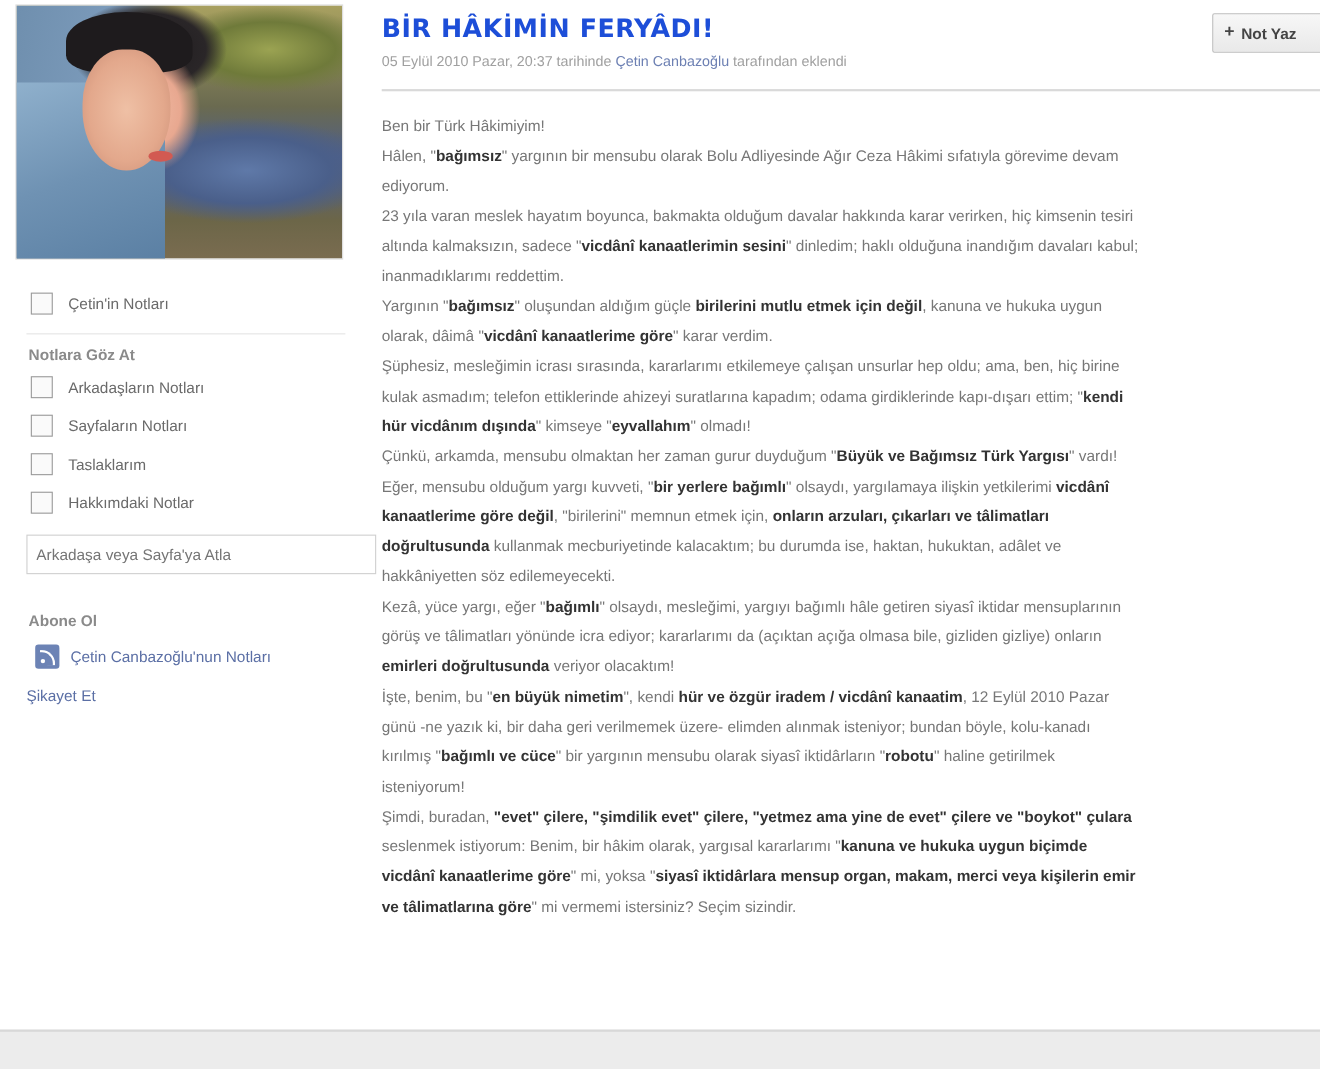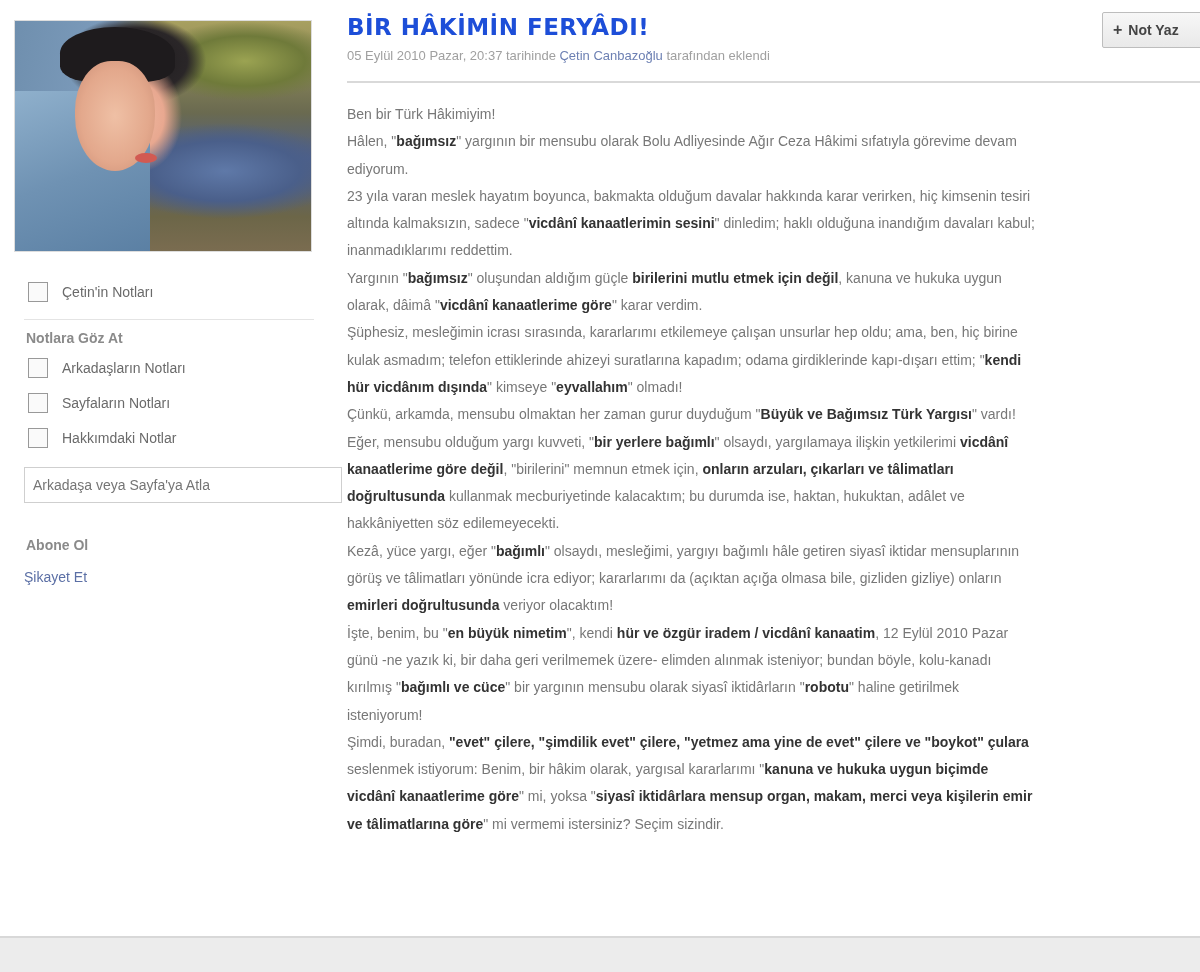--- a/index.html
+++ b/index.html
@@ -1,19 +1,19 @@
 <!DOCTYPE html>
 <html><head>
   <meta charset="utf-8">
   <style>
     * { box-sizing: border-box; margin: 0; padding: 0; }
     html, body { width: 1200px; height: 972px; overflow: hidden; background: #ffffff; }
     body { font-family: "Liberation Sans", "DejaVu Sans", sans-serif; color: #555; position: relative; }
 
-    .left-col { position: absolute; left: 14px; top: 20px; width: 300px; }
+    .left-col { position: absolute; left: 14px; top: 4px; width: 300px; }
     .profile-photo {
       width: 298px; height: 232px; border: 1px solid #ddd; position: relative; overflow: hidden;
       background:
         radial-gradient(ellipse 60px 80px at 125px 95px, #f0b8a0 0%, #e8a890 40%, rgba(232,168,144,0) 70%),
         radial-gradient(ellipse 95px 60px at 120px 40px, #1c1a1c 0%, #2a2628 55%, rgba(42,38,40,0) 75%),
         linear-gradient(100deg, #6f8fae 0%, #7d9cbc 30%, rgba(125,156,188,0) 42%),
         radial-gradient(ellipse 120px 50px at 230px 40px, #9ba352 0%, #6f7a3a 50%, rgba(60,60,30,0) 80%),
         radial-gradient(ellipse 150px 60px at 210px 150px, #5f79a8 0%, #4a5f8a 50%, rgba(74,95,138,0) 80%),
         linear-gradient(180deg, #a8a060 0%, #6a6a50 40%, #4f5f88 60%, #6c6648 85%, #7a6c50 100%);
     }
@@ -106,28 +106,36 @@
     <div class="filter-item">
       <span class="checkbox"></span>
       <span class="filter-label">Arkadaşların Notları</span>
     </div>
     <div class="filter-item">
       <span class="checkbox"></span>
       <span class="filter-label">Sayfaların Notları</span>
     </div>
     <div class="filter-item">
       <span class="checkbox"></span>
+      <span class="filter-label">Taslaklarım</span>
+    </div>
+    <div class="filter-item">
+      <span class="checkbox"></span>
       <span class="filter-label">Hakkımdaki Notlar</span>
     </div>
   </div>
 
   <input class="friend-input" type="text" placeholder="Arkadaşa veya Sayfa'ya Atla" style="">
 
   <div class="subscribe">
     <div class="subscribe-title">Abone Ol</div>
+    <div class="rss-row">
+      <span class="rss-icon"></span>
+      <span class="rss-label">Çetin Canbazoğlu'nun Notları</span>
+    </div>
     <a class="report-link">Şikayet Et</a>
   </div>
 </div>
 
 <div class="main">
   <div class="write-note-btn">
     <span class="plus">+</span>
     <span>Not Yaz</span>
   </div>
 

